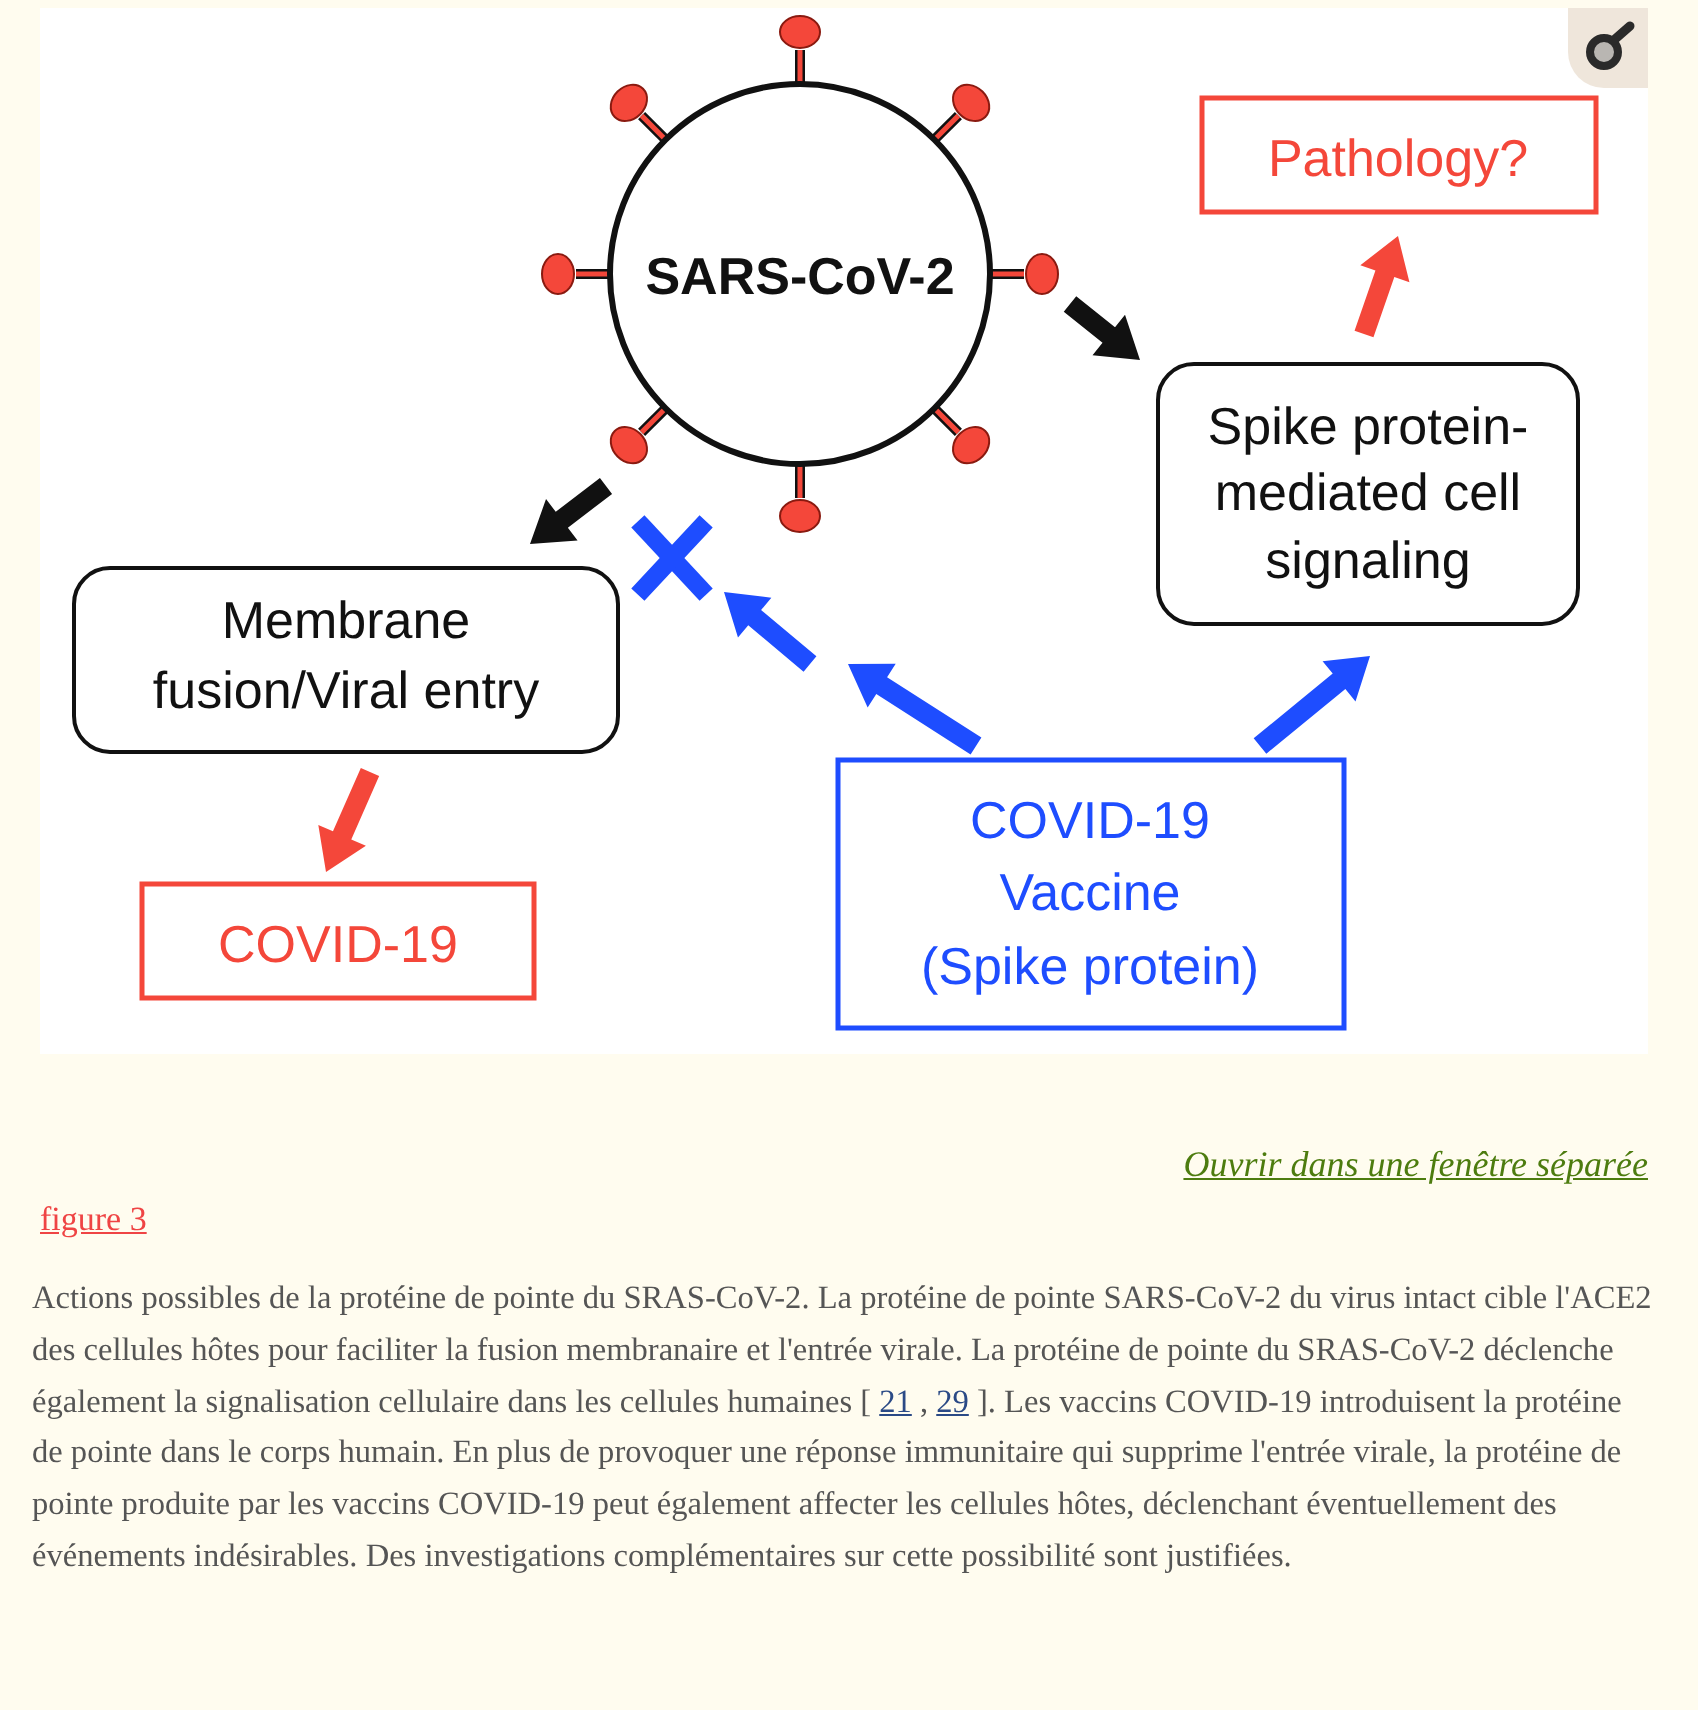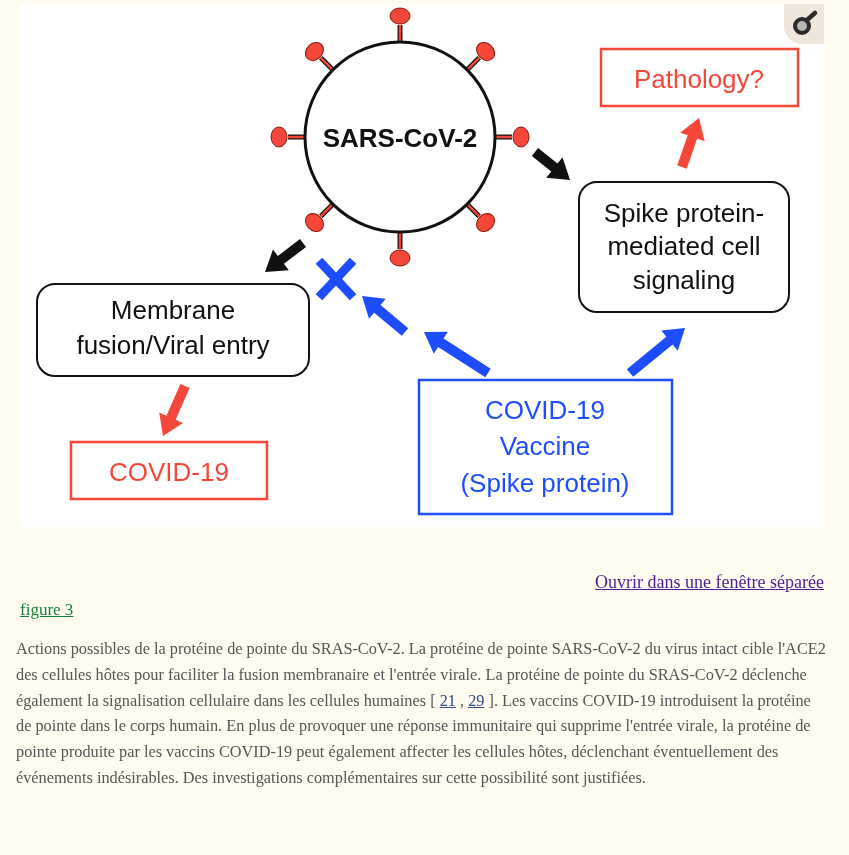--- a/index.html
+++ b/index.html
@@ -16,25 +16,25 @@
   #figure svg { position: absolute; left: 0; top: 0; }
   #zoom-btn {
     position: absolute; left: 784px; top: 4px; width: 40px; height: 40px;
     background: #efe6db; border-bottom-left-radius: 18px;
     cursor: pointer;
   }
   #zoom-btn svg { position: absolute; left: 0; top: 0; }
   .diag-text { font-family: "Liberation Sans", sans-serif; }
   #open-link {
     position: absolute; right: 25px; top: 572px;
-    font-size: 18px; color: #4c1d95; text-decoration: underline;
+    font-size: 18px; color: #4d7c0f; text-decoration: underline; font-style: italic;
   }
   #fig-label {
     position: absolute; left: 20px; top: 600px;
-    font-size: 17px; color: #15803d; text-decoration: underline;
+    font-size: 17px; color: #ef4444; text-decoration: underline;
   }
   #caption {
     position: absolute; left: 16px; top: 636px; width: 812px;
     font-size: 16.3px; line-height: 25.8px; color: #555555; margin: 0;
   }
   #caption a { color: #2b4a86; text-decoration: underline; }
 </style>
 </head>
 <body>
 

